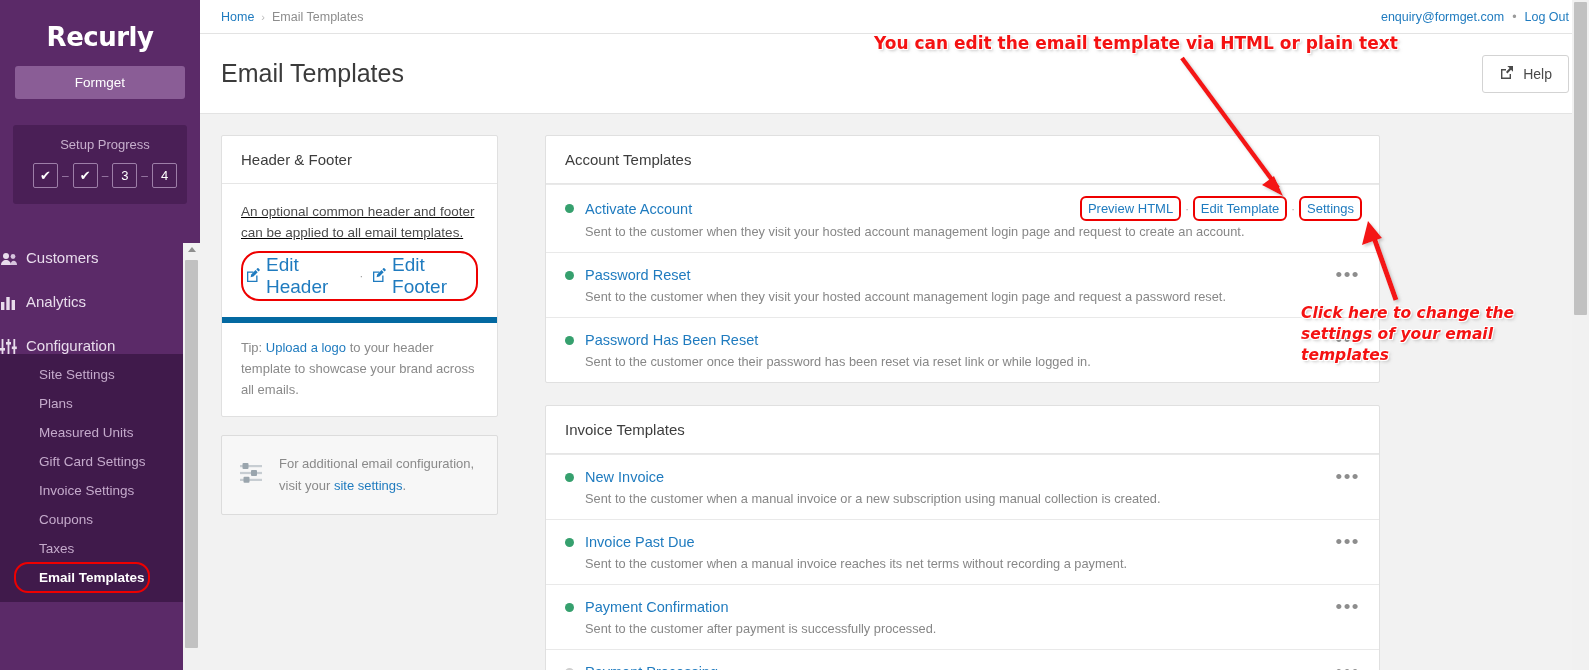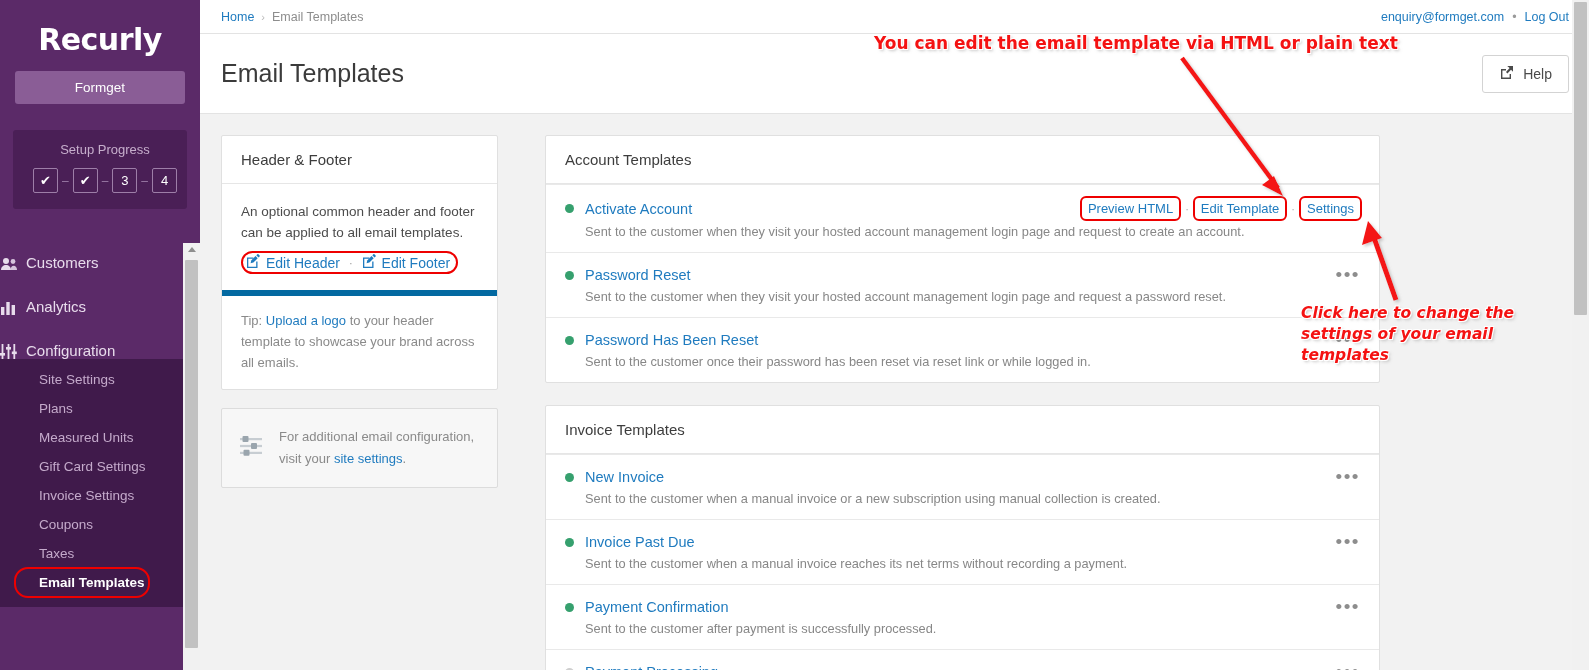--- a/index.html
+++ b/index.html
@@ -16,21 +16,21 @@
     width: 200px; height: 670px;
     background: #5b2a68;
     position: relative;
     flex: 0 0 200px;
     overflow: hidden;
   }
   .brand {
     text-align: center;
     padding-top: 22px;
     color: #fff;
-    font-size: 30px;
+    font-size: 26px;
     font-weight: bold;
     letter-spacing: -0.5px;
     font-family: "DejaVu Sans", sans-serif;
   }
   .acct-btn {
     margin: 14px 15px 0 15px;
     background: #8a5d96;
     color: #fff;
     text-align: center;
     padding: 9px 0;
@@ -134,31 +134,31 @@
 
   .content { display: flex; padding: 21px 0 0 21px; gap: 47px; }
   .col-left { width: 277px; flex: 0 0 277px; }
   .col-right { width: 835px; flex: 0 0 835px; }
 
   .card { background: #fff; border: 1px solid #e0e0e0; border-radius: 2px; }
   .card-head {
     padding: 15px 19px; font-size: 15px; color: #3d3d3d;
     border-bottom: 1px solid #e6e6e6;
   }
-  .card-body { padding: 17px 19px 16px 19px; }
+  .card-body { padding: 17px 19px 16px 19px; text-decoration: underline; }
   .hf-desc { font-size: 13.5px; color: #4c4c4c; line-height: 21px; }
   .hf-actions {
     margin-top: 8px; display: inline-flex; align-items: center;
     position: relative; padding: 3px 8px 3px 5px;
   }
   .hf-actions .hl-ring {
     position: absolute; left: 0; right: 0; top: 0; bottom: 0;
     border: 2px solid #ee0000; border-radius: 18px;
   }
-  .ed-link { color: #1f7bbf; font-size: 14px; display: inline-flex; align-items: center; gap: 6px; }
+  .ed-link { color: #1f7bbf; font-size: 19px; display: inline-flex; align-items: center; gap: 6px; }
   .mid-dot { color: #999; margin: 0 9px; font-size: 11px; }
   .card-tip {
     border-top: 6px solid #0369a1;
     padding: 14px 19px 16px 19px;
     font-size: 13px; color: #8a8a8a; line-height: 21px;
   }
   .card-tip a { color: #1f7bbf; }
 
   .note-box {
     margin-top: 18px; border: 1px solid #dcdcdc; border-radius: 2px;

